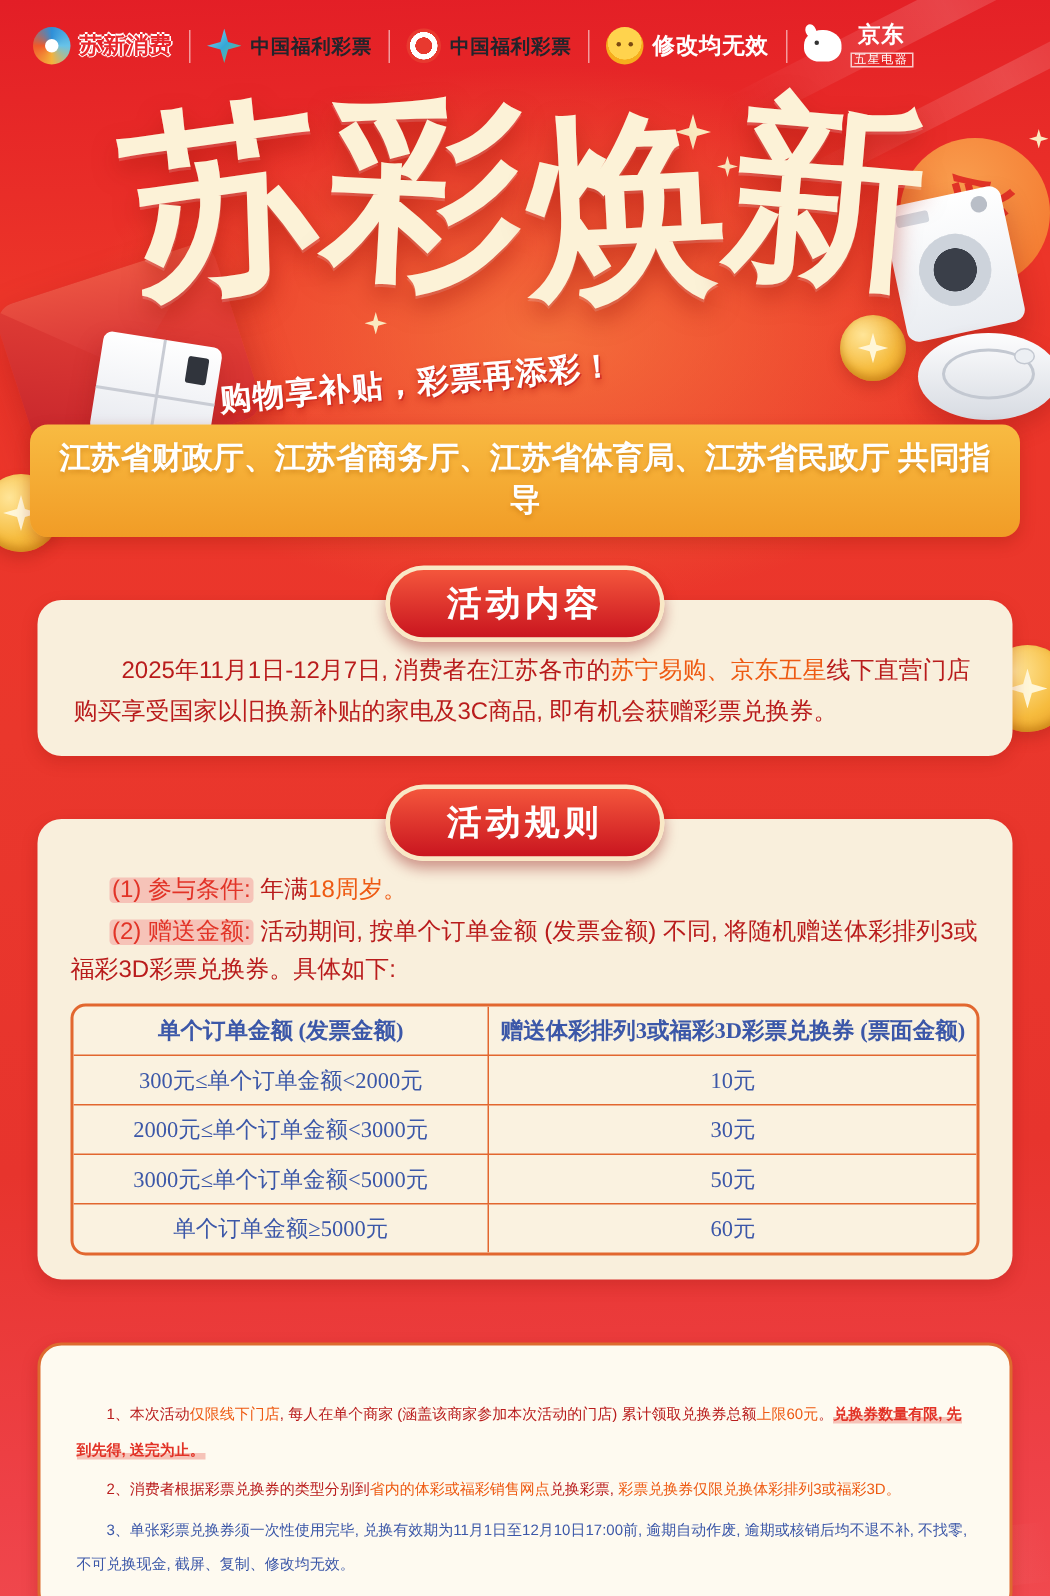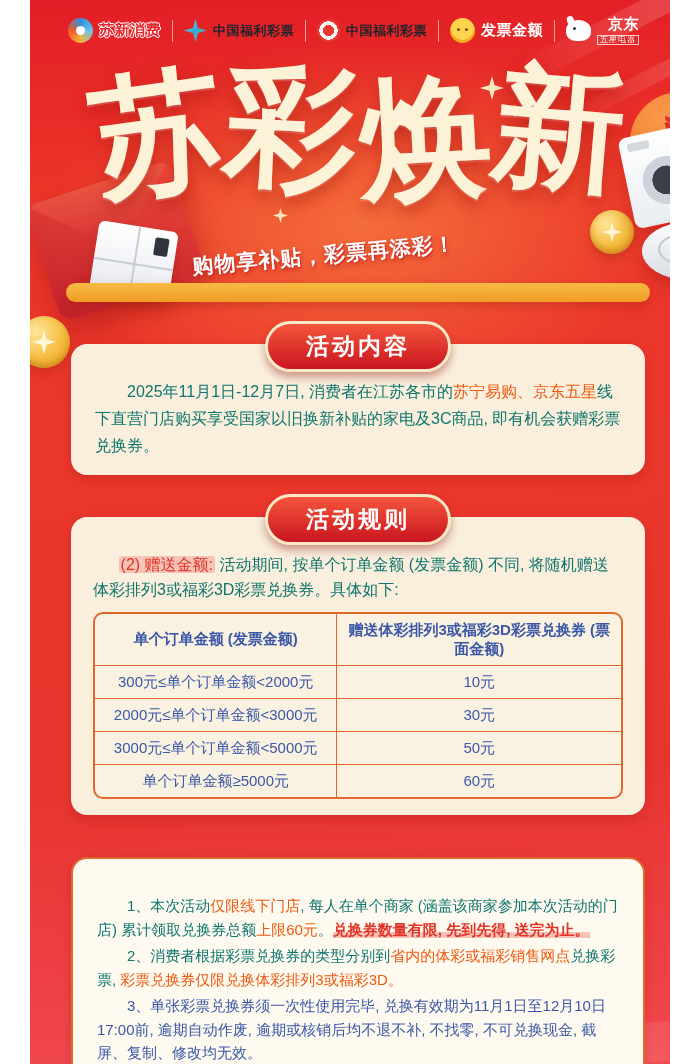--- a/index.html
+++ b/index.html
@@ -1,19 +1,19 @@
 <!DOCTYPE html>
 <html><head>
 <meta charset="utf-8">
 <style>
   html,body{margin:0;padding:0;background:#ffffff;font-family:"Liberation Sans","DejaVu Sans",sans-serif;}
-  .poster{position:relative;width:624px;height:1064px;margin:0 auto;overflow:hidden;
+  .poster{position:relative;width:700px;height:1064px;margin:0 auto;overflow:hidden;
     background:
       radial-gradient(ellipse 430px 250px at 52% 21%, rgba(250,150,72,.58), rgba(250,150,72,0) 72%),
-      linear-gradient(178deg,#e31e26 0%,#ec3529 18%,#ea372c 45%,#e7342d 72%,#ee4147 92%,#f0494e 100%); padding-left: 16px;}
+      linear-gradient(178deg,#e31e26 0%,#ec3529 18%,#ea372c 45%,#e7342d 72%,#ee4147 92%,#f0494e 100%);}
   
   .decor{position:absolute;z-index:1;}
   .streak{background:linear-gradient(90deg,rgba(255,255,255,0),rgba(255,255,255,.16),rgba(255,255,255,0));}
   .streak.s1{left:470px;top:-8px;width:320px;height:24px;transform:rotate(-27deg);}
   .streak.s2{left:520px;top:44px;width:300px;height:16px;transform:rotate(-27deg);}
   .streak.pink1{left:40px;top:1022px;width:340px;height:38px;background:linear-gradient(90deg,rgba(255,190,195,0),rgba(255,190,195,.30),rgba(255,190,195,0));transform:rotate(-8deg);}
   .streak.pink2{left:400px;top:1030px;width:300px;height:40px;background:linear-gradient(90deg,rgba(255,190,195,0),rgba(255,190,195,.28),rgba(255,190,195,0));transform:rotate(-6deg);}
   .envelope{left:10px;top:180px;width:152px;height:122px;border-radius:14px;transform:rotate(-18deg);
     background:linear-gradient(205deg,#ef4a3a,#c0202a);box-shadow:0 14px 26px rgba(140,15,15,.38);
     display:flex;align-items:center;justify-content:center;}
@@ -54,21 +54,21 @@
   .sparkle.p3{left:243px;top:208px;width:15px;height:15px;}
   .sparkle.p4{left:686px;top:86px;width:13px;height:13px;}
   
   .logos{position:relative;z-index:2;display:flex;align-items:center;gap:11px;padding:16px 0 0 22px;}
   .logo{display:flex;align-items:center;gap:6px;}
   .logo-label{font-size:15px;font-weight:bold;letter-spacing:.5px;}
   .lbl-suxin{color:#e8262b;text-shadow:-1px 0 0 #fff,1px 0 0 #fff,0 -1px 0 #fff,0 1px 0 #fff;}
   .lbl-dark{color:#23242b;font-size:13px;}
   .lbl-white{color:#ffffff;}
   .logo-sub{font-size:8px;color:#ffffff;letter-spacing:1px;border:1px solid rgba(255,255,255,.75);padding:0 2px;margin-top:4px;}
-  .logo-col{display:flex;flex-direction:column;align-items:flex-end;line-height:1;}
+  .logo-col{display:flex;flex-direction:column;align-items:center;line-height:1;}
   .divider{width:1px;height:22px;background:rgba(255,255,255,.55);}
   .icon-swirl{width:25px;height:25px;border-radius:50%;background:conic-gradient(#2f8fd8,#67c3e8,#f4b23c,#ef5a2b,#2f8fd8);position:relative;}
   .icon-swirl::after{content:"";position:absolute;left:8px;top:8px;width:9px;height:9px;border-radius:50%;background:#fff;}
   .icon-star4{width:23px;height:23px;background:linear-gradient(135deg,#8ed3ea,#35a8d8 50%,#7bc26b);
     clip-path:polygon(50% 0,61% 39%,100% 50%,61% 61%,50% 100%,39% 61%,0 50%,39% 39%);}
   .icon-fucai{width:23px;height:23px;border-radius:50%;background:radial-gradient(circle,#e8392f 34%,#ffffff 35% 56%,#e8392f 57%);}
   .icon-lion{width:25px;height:25px;border-radius:50%;background:radial-gradient(circle at 50% 42%,#ffd34d 0 58%,#f6ae1d 59%);position:relative;}
   .icon-lion::before{content:"";position:absolute;left:7px;top:10px;width:3px;height:3px;border-radius:50%;background:#7a4a12;box-shadow:8px 0 0 #7a4a12;}
   .icon-jd{width:25px;height:21px;background:#ffffff;border-radius:48% 48% 42% 42%;position:relative;}
   .icon-jd::before{content:"";position:absolute;left:7px;top:7px;width:3px;height:3px;border-radius:50%;background:#333;}
@@ -95,31 +95,31 @@
     box-shadow:0 4px 10px rgba(150,20,10,.25);}
   .card.bordered{background:#fefaf0;border:2px solid #dd6b2f;}
   .pill{position:absolute;top:-23px;left:50%;transform:translateX(-50%);white-space:nowrap;
     background:linear-gradient(180deg,#f4563c,#c9151f);border:3px solid #f9e8c6;border-radius:40px;
     padding:7px 38px;color:#ffffff;font-size:23px;font-weight:bold;letter-spacing:3px;
     box-shadow:0 5px 9px rgba(140,10,10,.4);}
   .card-content{padding:32px 24px 16px;}
   .card-rules{padding:32px 22px 16px;}
   .card-details{padding:32px 24px 16px;}
   
-  .blue{color:#0f766e;}
+  .blue{color:#b91c1c;}
   .orange{color:#ee5a12;}
   .redtxt{color:#e23327;}
   .mark{background:#f6c3b8;border-radius:3px;padding:0 2px;}
   .marker-under{background:linear-gradient(transparent 62%,#f6c3b8 62%);font-weight:bold;}
   .body-text{margin:2px 0 0;font-size:16px;line-height:27px;text-indent:2em;color:#3b57a8;}
   .rule-line{margin:3px 0;font-size:16px;line-height:25px;text-indent:1.6em;color:#3b57a8;}
-  .detail-line{margin:3px 0;font-size:15px;line-height:23.5px;text-indent:2em;color:#3b57a8;}
+  .detail-line{margin:3px 0;font-size:10px;line-height:23.5px;text-indent:2em;color:#3b57a8;}
   
   .table-wrap{border:2px solid #e2672f;border-radius:10px;overflow:hidden;margin-top:10px;background:#faf2e0;}
-  table{width:100%;border-collapse:collapse;}
+  table{width:100%;border-collapse:collapse;font-family:Liberation Serif, serif;}
   th,td{border:1.5px solid #e2672f;padding:6.5px 4px;text-align:center;color:#3b57a8;font-size:15px;font-weight:600;}
   td{font-weight:500;}
   tr:first-child th{border-top:none;}
   tr:last-child td{border-bottom:none;}
   th:first-child,td:first-child{border-left:none;width:46%;}
   th:last-child,td:last-child{border-right:none;}
 </style>
 </head>
 <body>
 
@@ -169,21 +169,21 @@
       <span class="logo-label lbl-dark">中国福利彩票</span>
     </div>
     <span class="divider"></span>
     <div class="logo">
       <span class="icon-fucai"></span>
       <span class="logo-label lbl-dark">中国福利彩票</span>
     </div>
     <span class="divider"></span>
     <div class="logo">
       <span class="icon-lion"></span>
-      <span class="logo-label lbl-white">发票金额</span>
+      <span class="logo-label lbl-white">修改均无效</span>
     </div>
     <span class="divider"></span>
     <div class="logo">
       <span class="icon-jd"></span>
       <span class="logo-col">
         <span class="logo-label lbl-white">京东</span>
         <span class="logo-sub">五星电器</span>
       </span>
     </div>
   </header>
@@ -192,29 +192,31 @@
     <h1 class="title">
       <span class="tchar t1">苏</span>
       <span class="tchar t2">彩</span>
       <span class="tchar t3">焕</span>
       <span class="tchar t4">新</span>
     </h1>
     <div class="subtitle">购物享补贴，彩票再添彩！</div>
   </section>
 
   <div class="organizers">
+    <p>江苏省财政厅、江苏省商务厅、江苏省体育局、江苏省民政厅 共同指导</p>
   </div>
 
   <section class="card card-content">
     <div class="pill">活动内容</div>
     <p class="body-text"><span class="blue">2025年11月1日-12月7日, 消费者在江苏各市的</span><span class="orange">苏宁易购、京东五星</span><span class="blue">线下直营门店购买享受国家以旧换新补贴的家电及3C商品, 即有机会获赠彩票兑换券。</span></p>
   </section>
 
   <section class="card card-rules">
     <div class="pill">活动规则</div>
+    <p class="rule-line"><span class="redtxt mark">(1) 参与条件:</span><span class="blue"> 年满</span><span class="orange">18周岁。</span></p>
     <p class="rule-line"><span class="redtxt mark">(2) 赠送金额:</span><span class="blue"> 活动期间, 按单个订单金额 (发票金额) 不同, 将随机赠送体彩排列3或福彩3D彩票兑换券。具体如下:</span></p>
     <div class="table-wrap">
       <table>
         <thead>
           <tr>
             <th>单个订单金额 (发票金额)</th>
             <th>赠送体彩排列3或福彩3D彩票兑换券 (票面金额)</th>
           </tr>
         </thead>
         <tbody>

